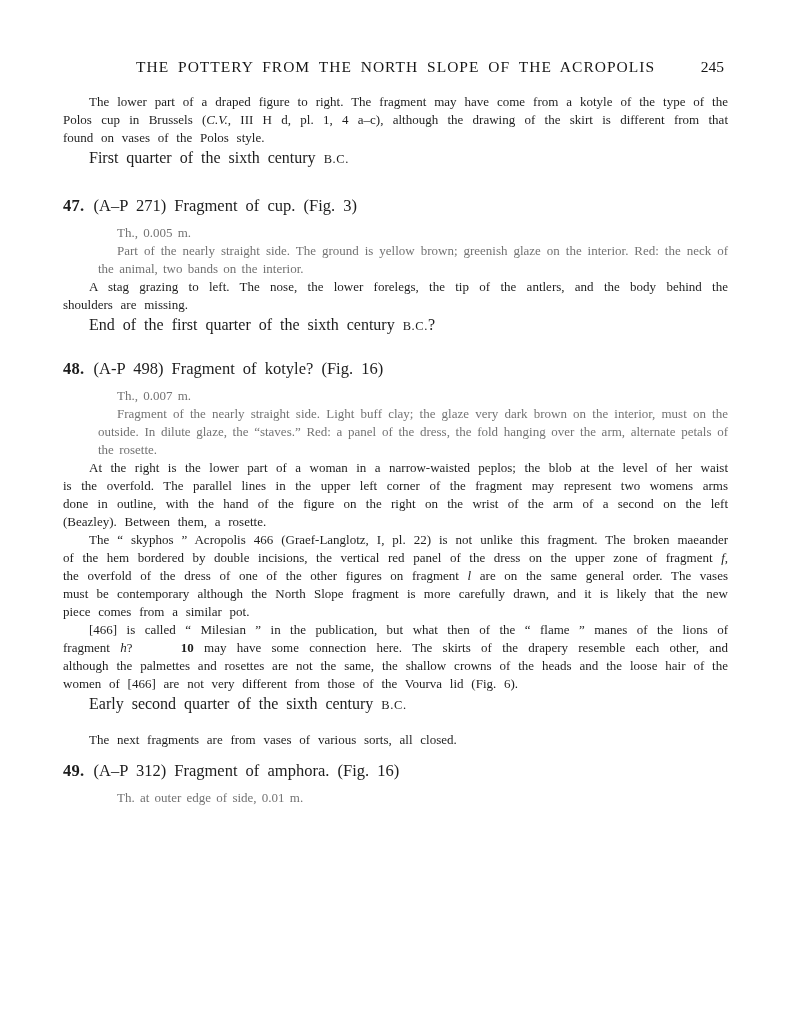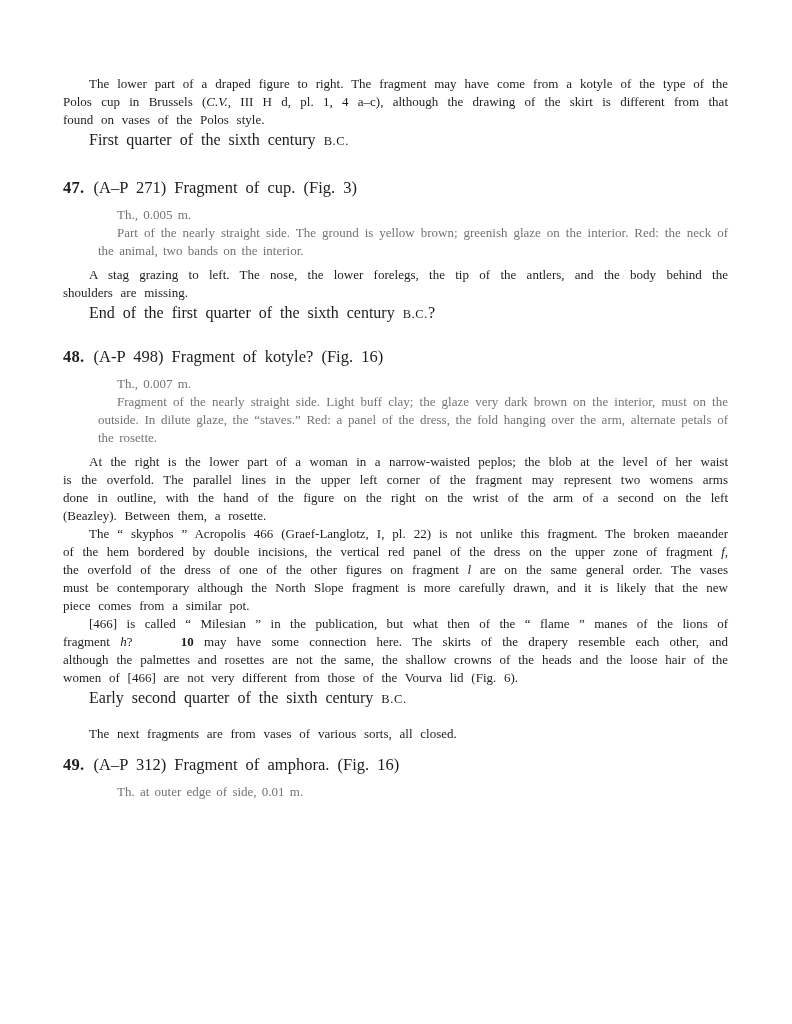--- a/index.html
+++ b/index.html
@@ -70,28 +70,32 @@
   }
   .run-i { font-style: italic; }
   .run-b { font-weight: 700; margin-left: 38px; }
   .run-sc { font-size: 0.78em; letter-spacing: 0.6px; }
   
   .mt-first   { margin-top: 17px; }
   .mt-entry47 { margin-top: 24px; }
   .mt-entry48 { margin-top: 21px; }
   .mt-entry49 { margin-top: 11px; }
   .mt-tech    { margin-top: 7px; }
-  .mt-body    { margin-top: 6px; }
+  .mt-body    { }
   .mt-closed  { margin-top: 14px; }
 </style>
 </head>
 <body>
 
 <div class="page">
 
+  <div class="running-head">
+    <span>THE POTTERY FROM THE NORTH SLOPE OF THE ACROPOLIS</span>
+    <span class="pagenum">245</span>
+  </div>
 
   <p class="para mt-first"><span>The lower part of a draped figure to right.  The fragment may have come from a kotyle of the type of the Polos cup in Brussels (</span><span class="run-i">C.V.</span><span>, III H d, pl. 1, 4 a–c), although the drawing of the skirt is different from that found on vases of the Polos style.</span></p>
   <p class="date"><span>First quarter of the sixth century </span><span class="run-sc">B.C.</span></p>
 
   <p class="entry mt-entry47"><span class="num">47.</span><span><span>(A–P 271) Fragment of cup.  (Fig. 3)</span></span></p>
   <p class="tech mt-tech"><span>Th., 0.005 m.</span></p>
   <p class="tech"><span>Part of the nearly straight side.  The ground is yellow brown; greenish glaze on the interior.  Red: the neck of the animal, two bands on the interior.</span></p>
   <p class="para mt-body"><span>A stag grazing to left.  The nose, the lower forelegs, the tip of the antlers, and the body behind the shoulders are missing.</span></p>
   <p class="date"><span>End of the first quarter of the sixth century </span><span class="run-sc">B.C.</span><span>?</span></p>
 

